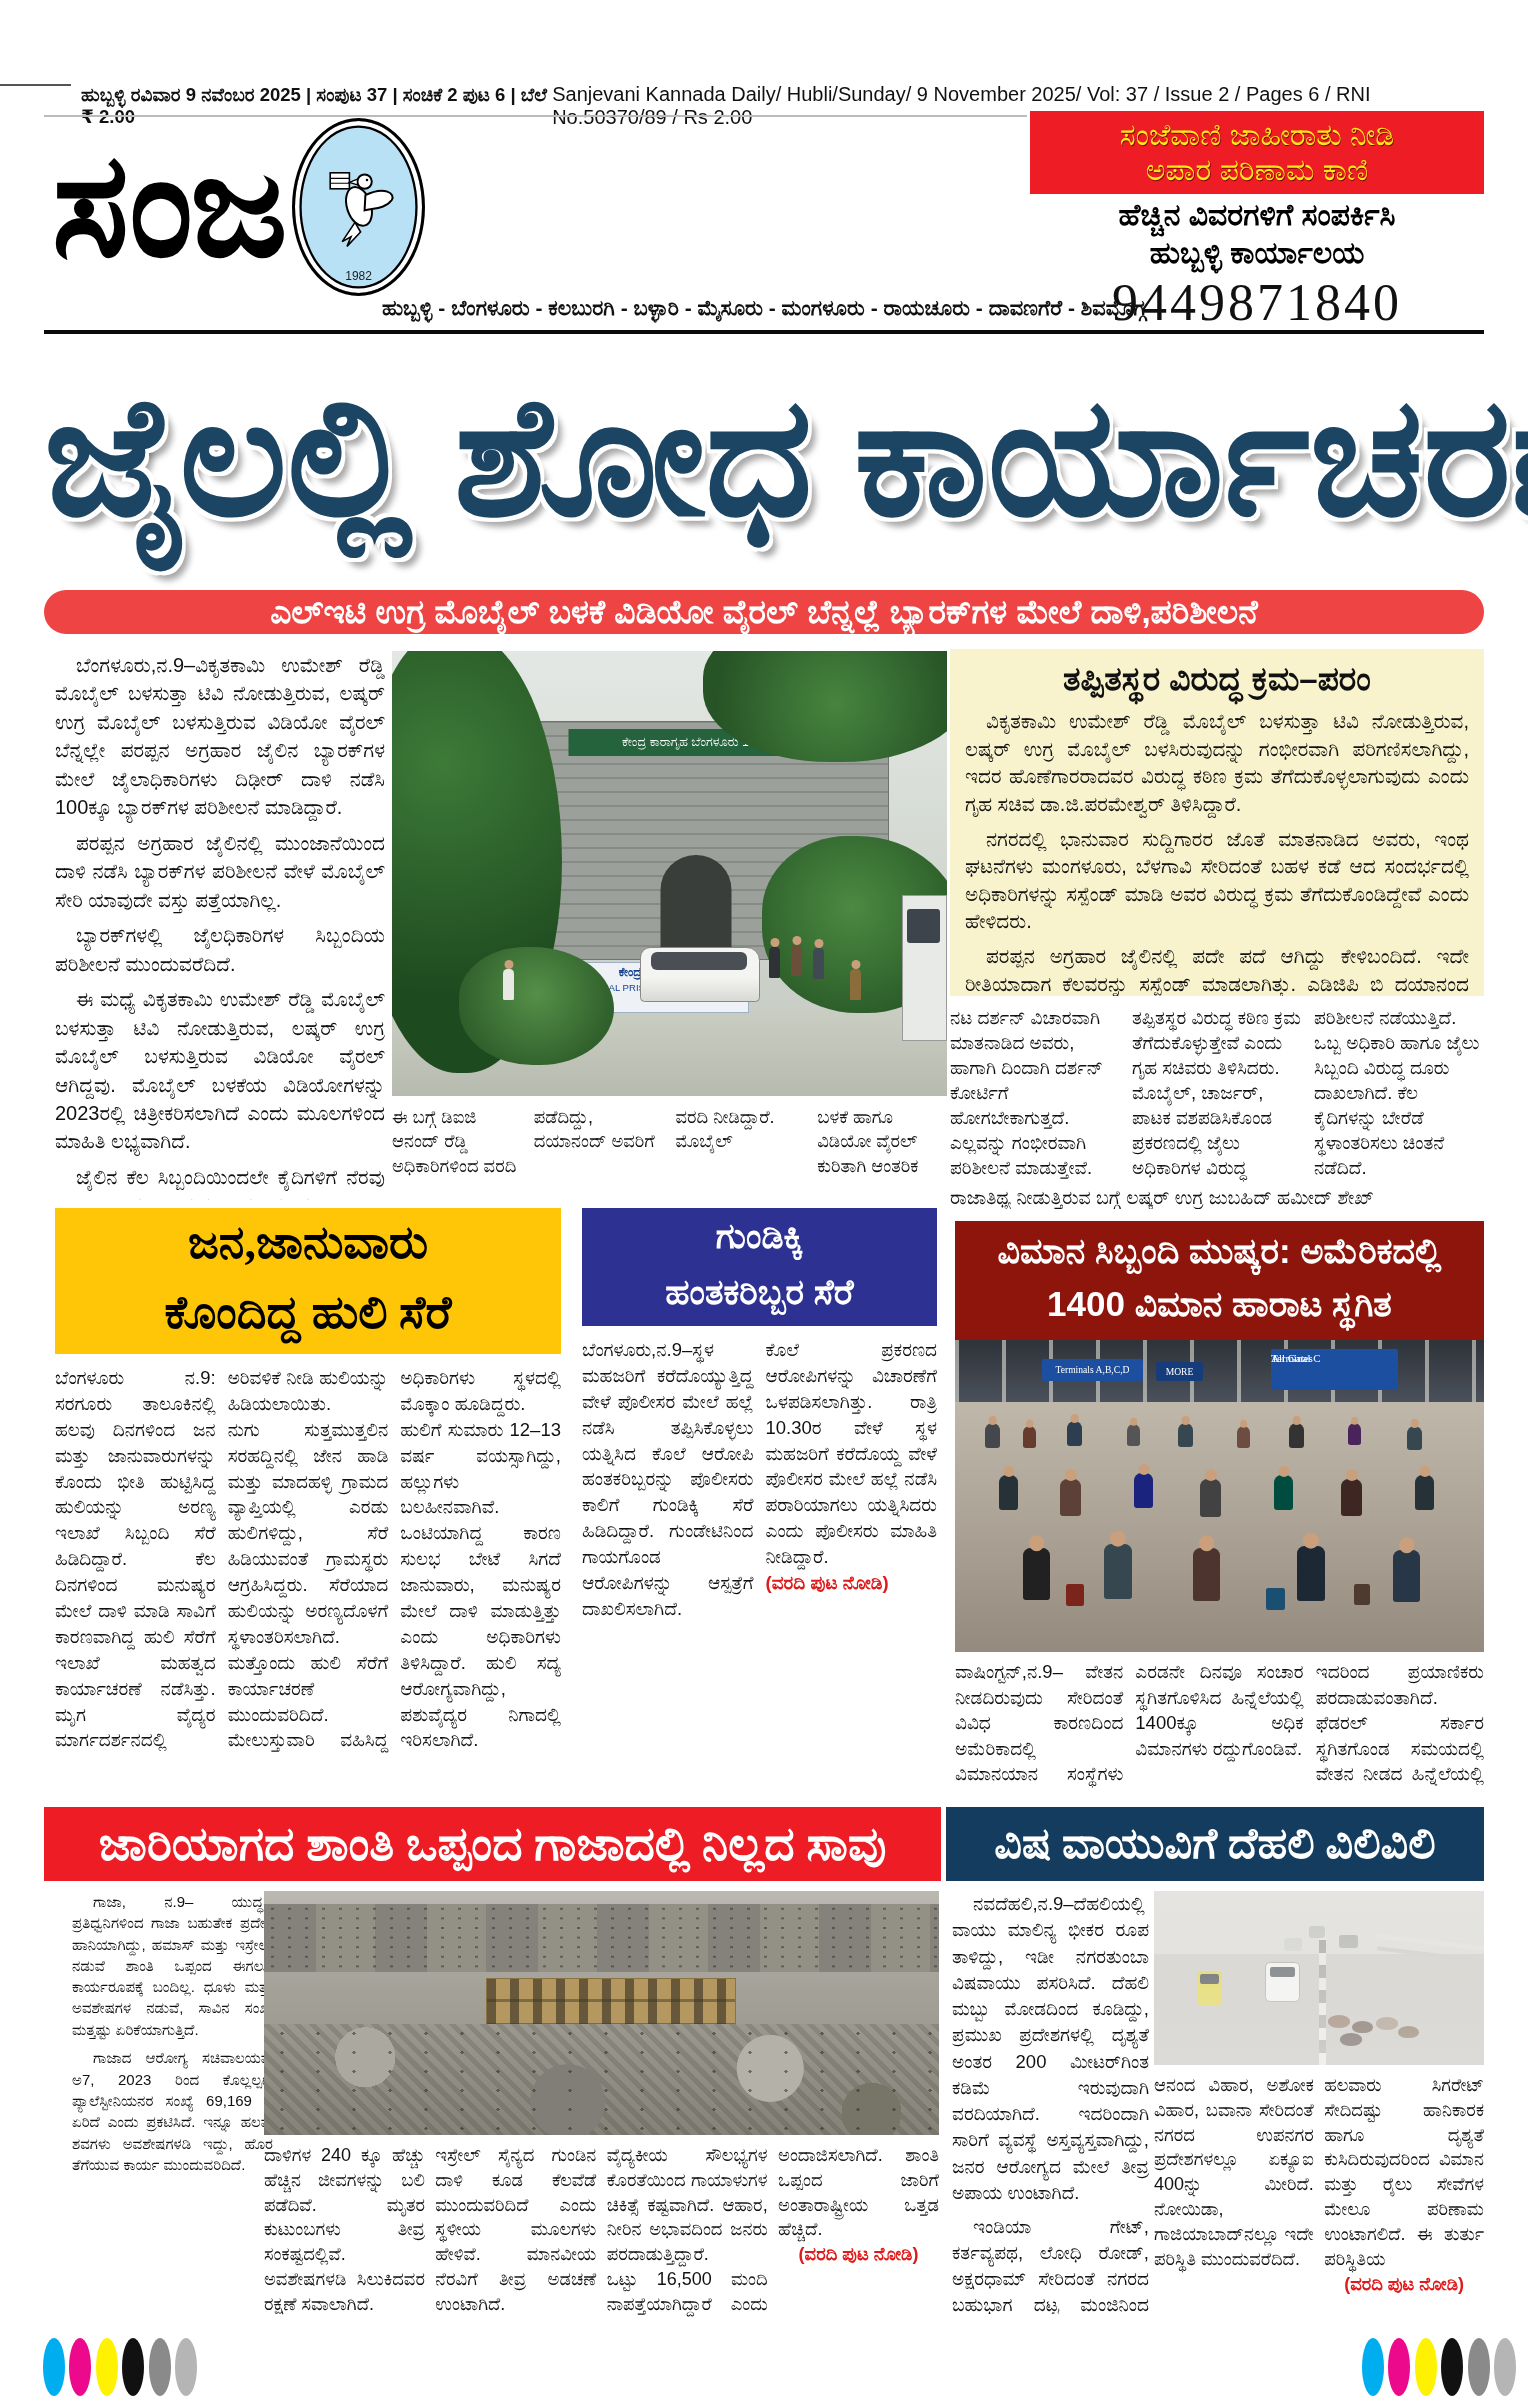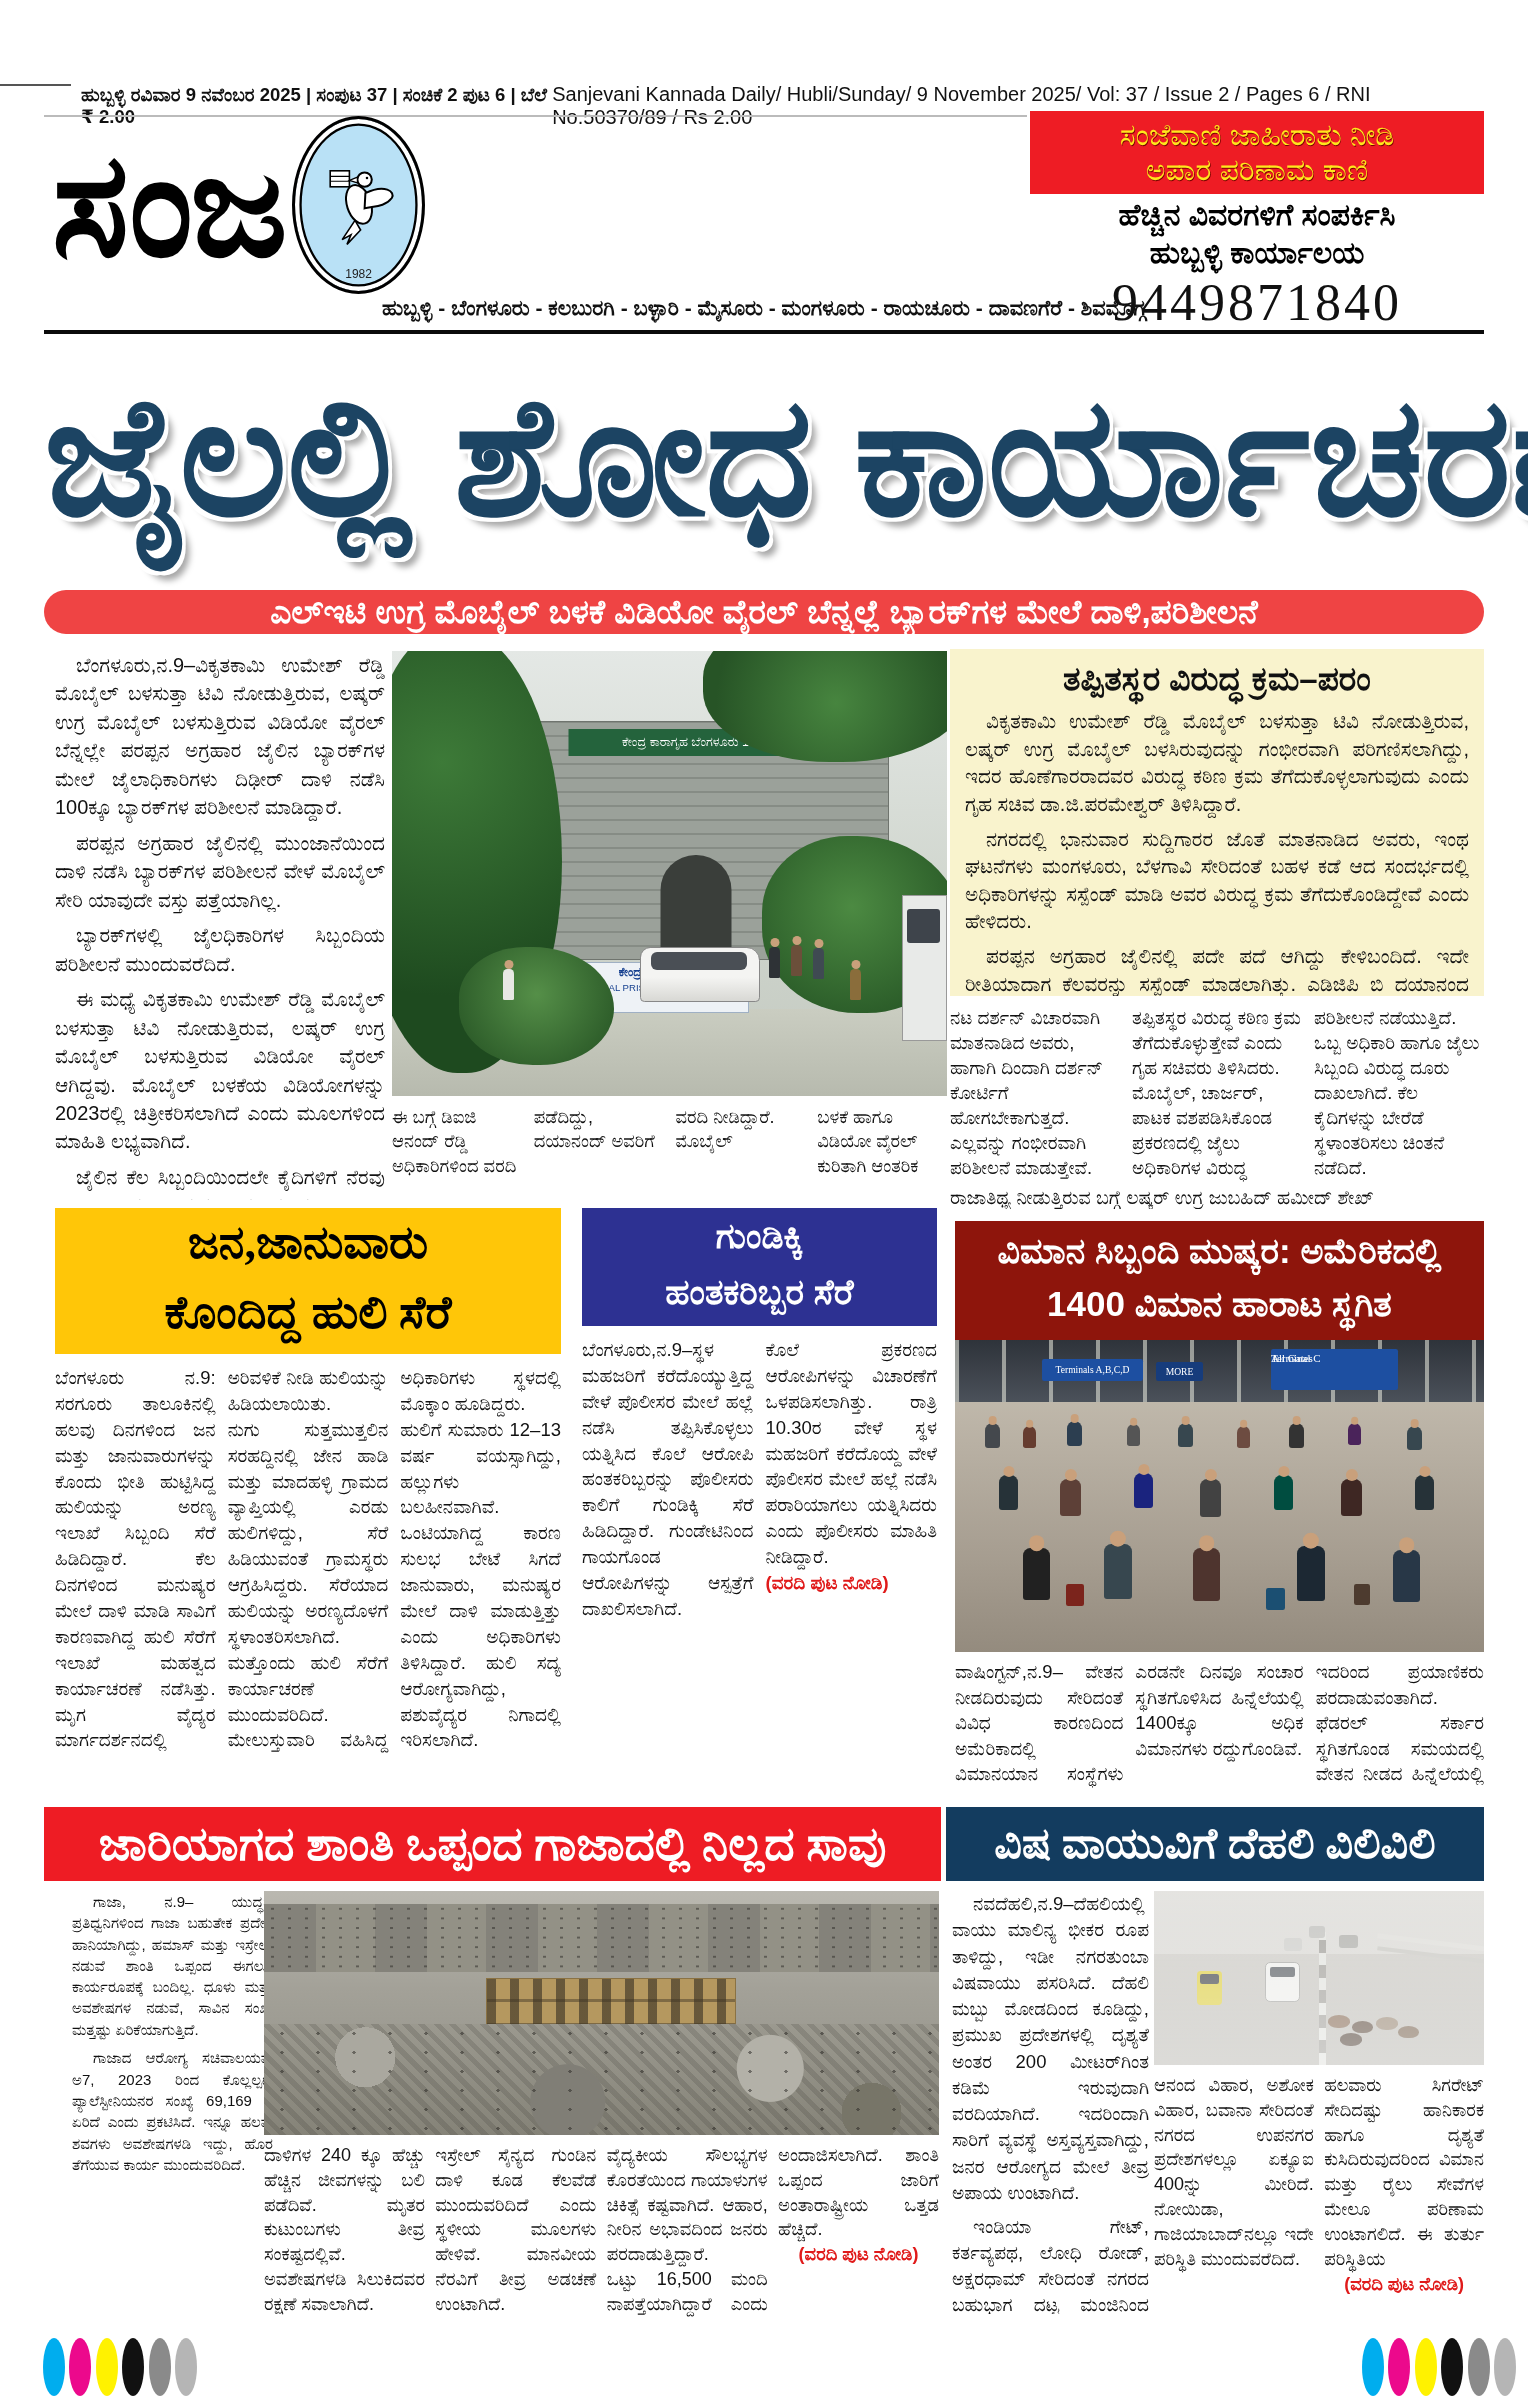--- a/index.html
+++ b/index.html
@@ -6,21 +6,21 @@
   body{width:1528px;height:2401px;position:relative;background:#ffffff;
        font-family:"Liberation Sans","DejaVu Sans",sans-serif;color:#111;overflow:hidden;}
   .abs{position:absolute;}
   
   .top-rule{left:0;top:84px;width:71px;height:2.2px;background:#555;}
   .dateline{left:81px;top:83px;width:1390px;display:flex;justify-content:space-between;align-items:baseline;}
   .dateline .kn{font-size:18.5px;font-weight:bold;}
   .dateline .en{font-size:20px;}
   .hairline{left:44px;top:115px;width:983px;height:1.5px;background:#bbb;}
   
-  .logo{left:52px;top:118px;width:972px;height:176px;display:flex;align-items:flex-end;gap:7.4px;}
+  .logo{left:52px;top:118px;width:972px;height:176px;display:flex;align-items:flex-start;gap:7.4px;}
   .logo .word{font-family:"Liberation Serif","DejaVu Serif",serif;font-weight:900;font-size:145px;line-height:176px;color:#000;letter-spacing:-3px;white-space:nowrap;}
   .logo-oval{width:127px;height:172px;border:3.7px solid #000;border-radius:50%;background:#b9e1f6;
              box-shadow:inset 0 0 0 4.4px #fff, inset 0 0 0 6.7px #000;position:relative;flex:0 0 auto;}
   .logo-oval svg{position:absolute;left:50%;top:46%;transform:translate(-50%,-50%);width:87px;height:96px;}
   .logo-year{position:absolute;left:0;right:0;bottom:10.4px;text-align:center;font-size:12px;color:#222;}
   .adbox{left:1030px;top:111px;width:454px;height:192px;text-align:center;}
   .adbox-red{background:#ee1c24;padding:6px 3px 7.4px;}
   .adbox-red div{color:#ffe71c;font-weight:400;font-size:30px;line-height:35px;text-shadow:0.7px 0.7px 0 #7a0000;}
   .adbox-mid div{color:#000;font-weight:900;font-size:30px;line-height:35px;margin-top:3px;}
   .adbox-phone{font-family:"Liberation Serif","DejaVu Serif",serif;font-size:52px;font-weight:400;letter-spacing:3px;margin-top:3px;}

